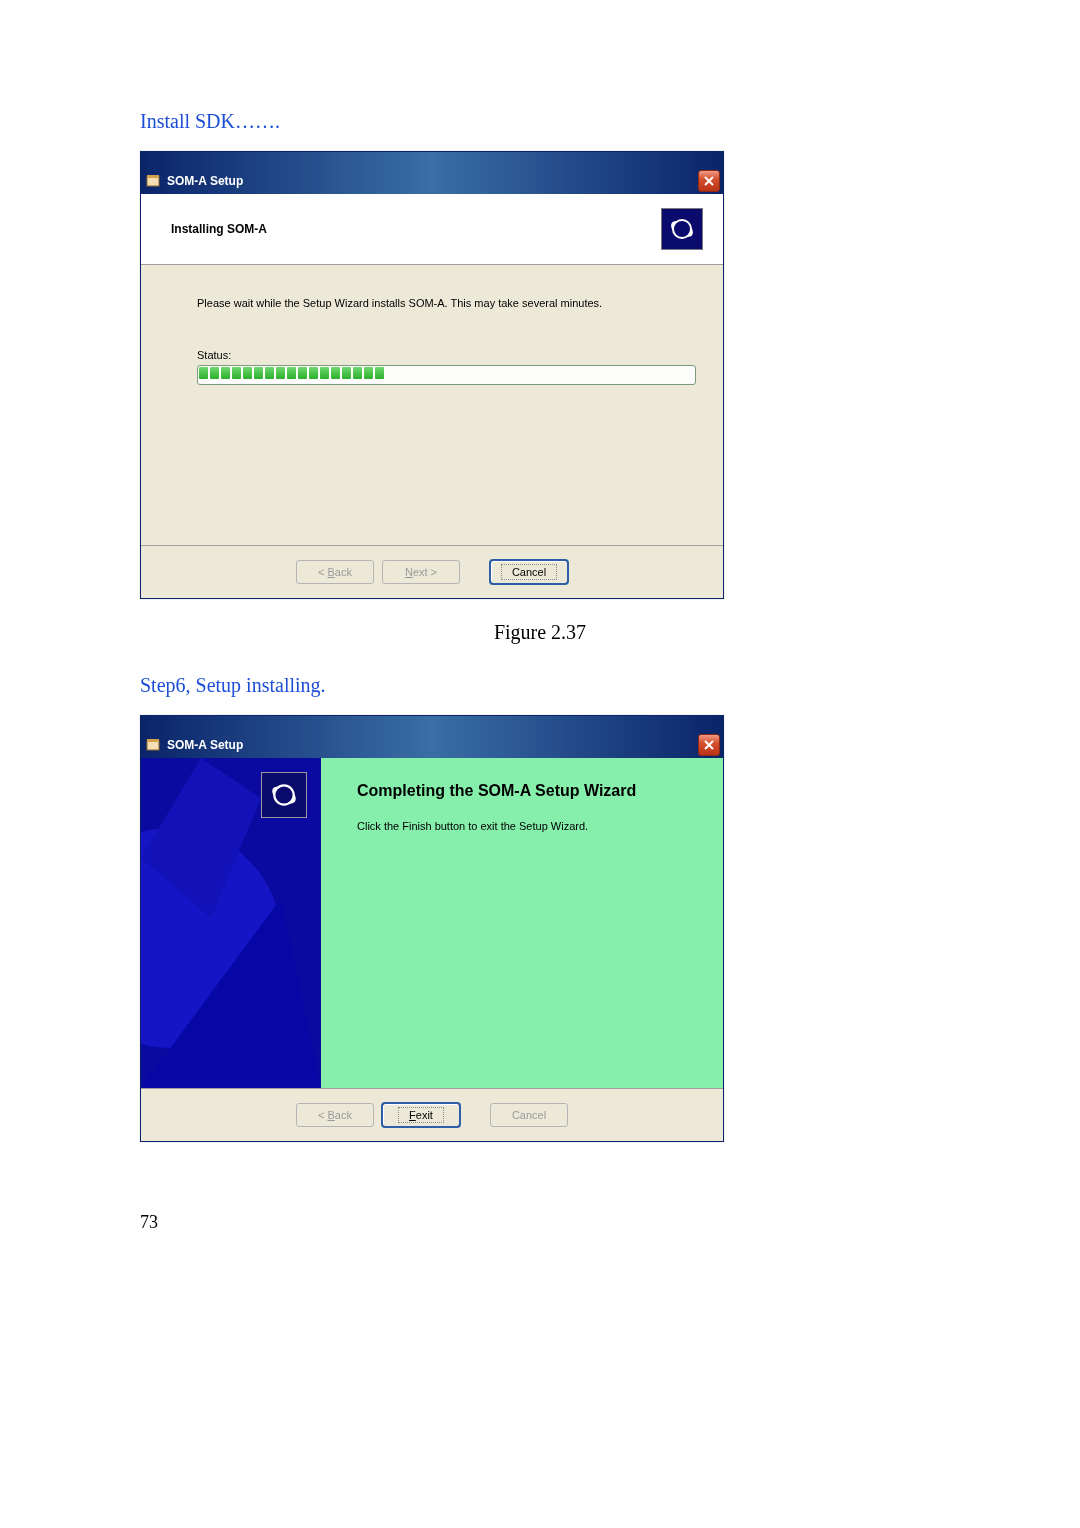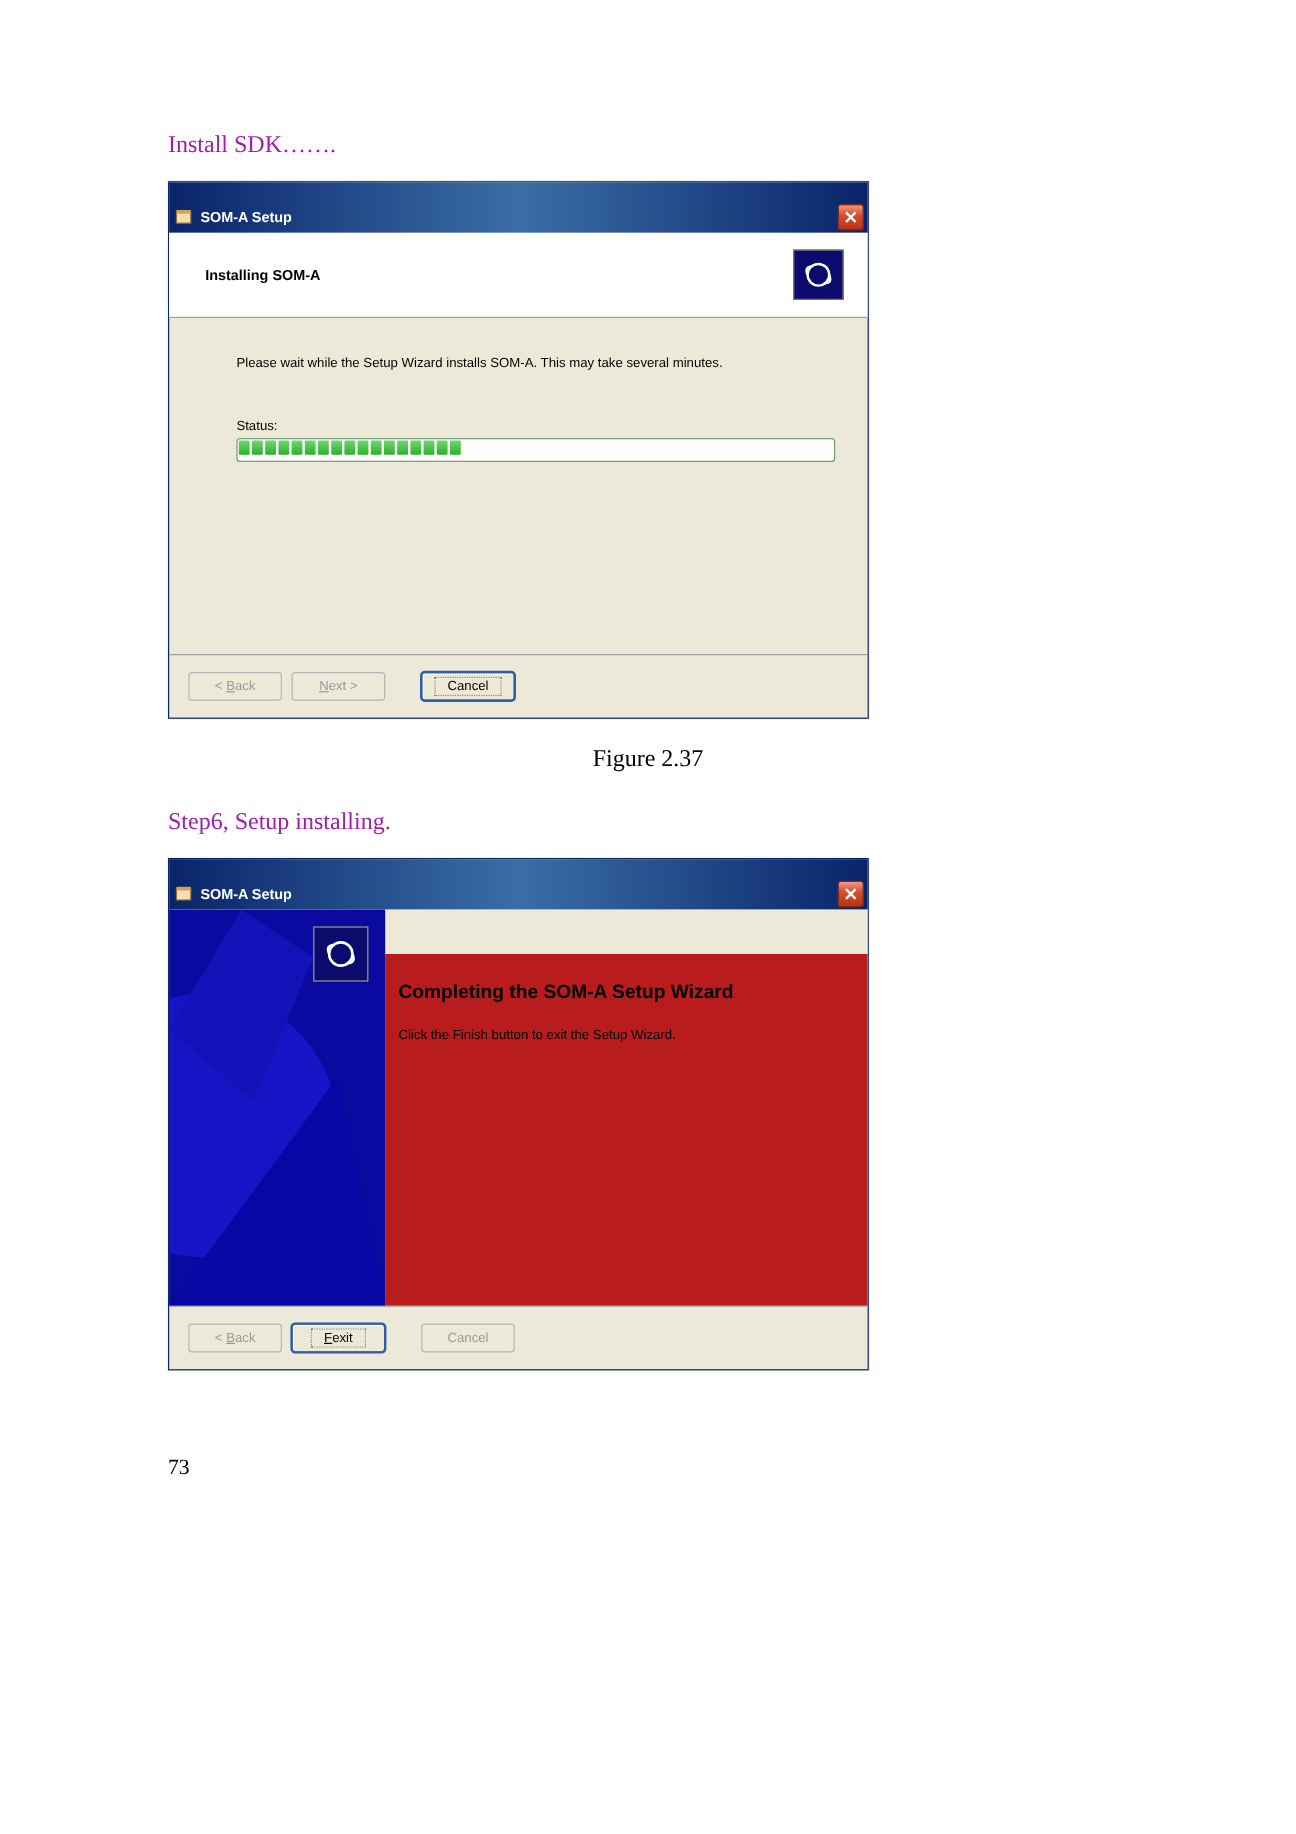--- a/index.html
+++ b/index.html
@@ -9,21 +9,21 @@
     font-family: "Times New Roman", serif;
     width: 1080px;
     height: 1528px;
     position: relative;
   }
   .page {
     padding: 110px 140px 40px 140px;
   }
   .step-text {
     font-size: 20px;
-    color: #a21caf;
+    color: #1d4ed8;
     margin: 0 0 18px 0;
   }
   .figure-caption {
     text-align: center;
     font-size: 20px;
     margin: 22px 0 30px 0;
   }
   .page-number {
     font-size: 18px;
     margin-top: 70px;
@@ -119,21 +119,21 @@
     background: linear-gradient(#6fd86f, #2bb02b);
     border-radius: 1px;
   }
   .spacer { height: 150px; }
   .btnrow-sep {
     border-top: 1px solid #a0a0a0;
   }
   .btnrow {
     padding: 14px 16px;
     display: flex;
-    justify-content: flex-start;
+    justify-content: center;
     gap: 8px;
     font-family: Tahoma, sans-serif;
     font-size: 11px;
   }
   .winbtn {
     min-width: 76px;
     height: 22px;
     background: #ece9d8;
     border: 1px solid #7a7a7a;
     border-radius: 3px;
@@ -181,24 +181,23 @@
     height: 44px;
     background: #0b0b6e;
     border: 1px solid #999;
     display:flex;align-items:center;justify-content:center;
   }
   .side-graphic .shapes {
     position:absolute;inset:0;
   }
   .right-pane {
     flex: 1;
-    background: #b91c1c;
-    padding: 24px 24px 10px 11px;
-    font-family: Tahoma, sans-serif;
-    margin-top: 37px;
+    background: #86efac;
+    padding: 24px 24px 10px 36px;
+    font-family: Tahoma, sans-serif;
   }
   .right-pane h2 {
     font-family: Verdana, Tahoma, sans-serif;
     font-size: 16px;
     font-weight: bold;
     margin: 0 0 8px 0;
     color: #000;
   }
   .right-pane .desc {
     font-size: 11px;

